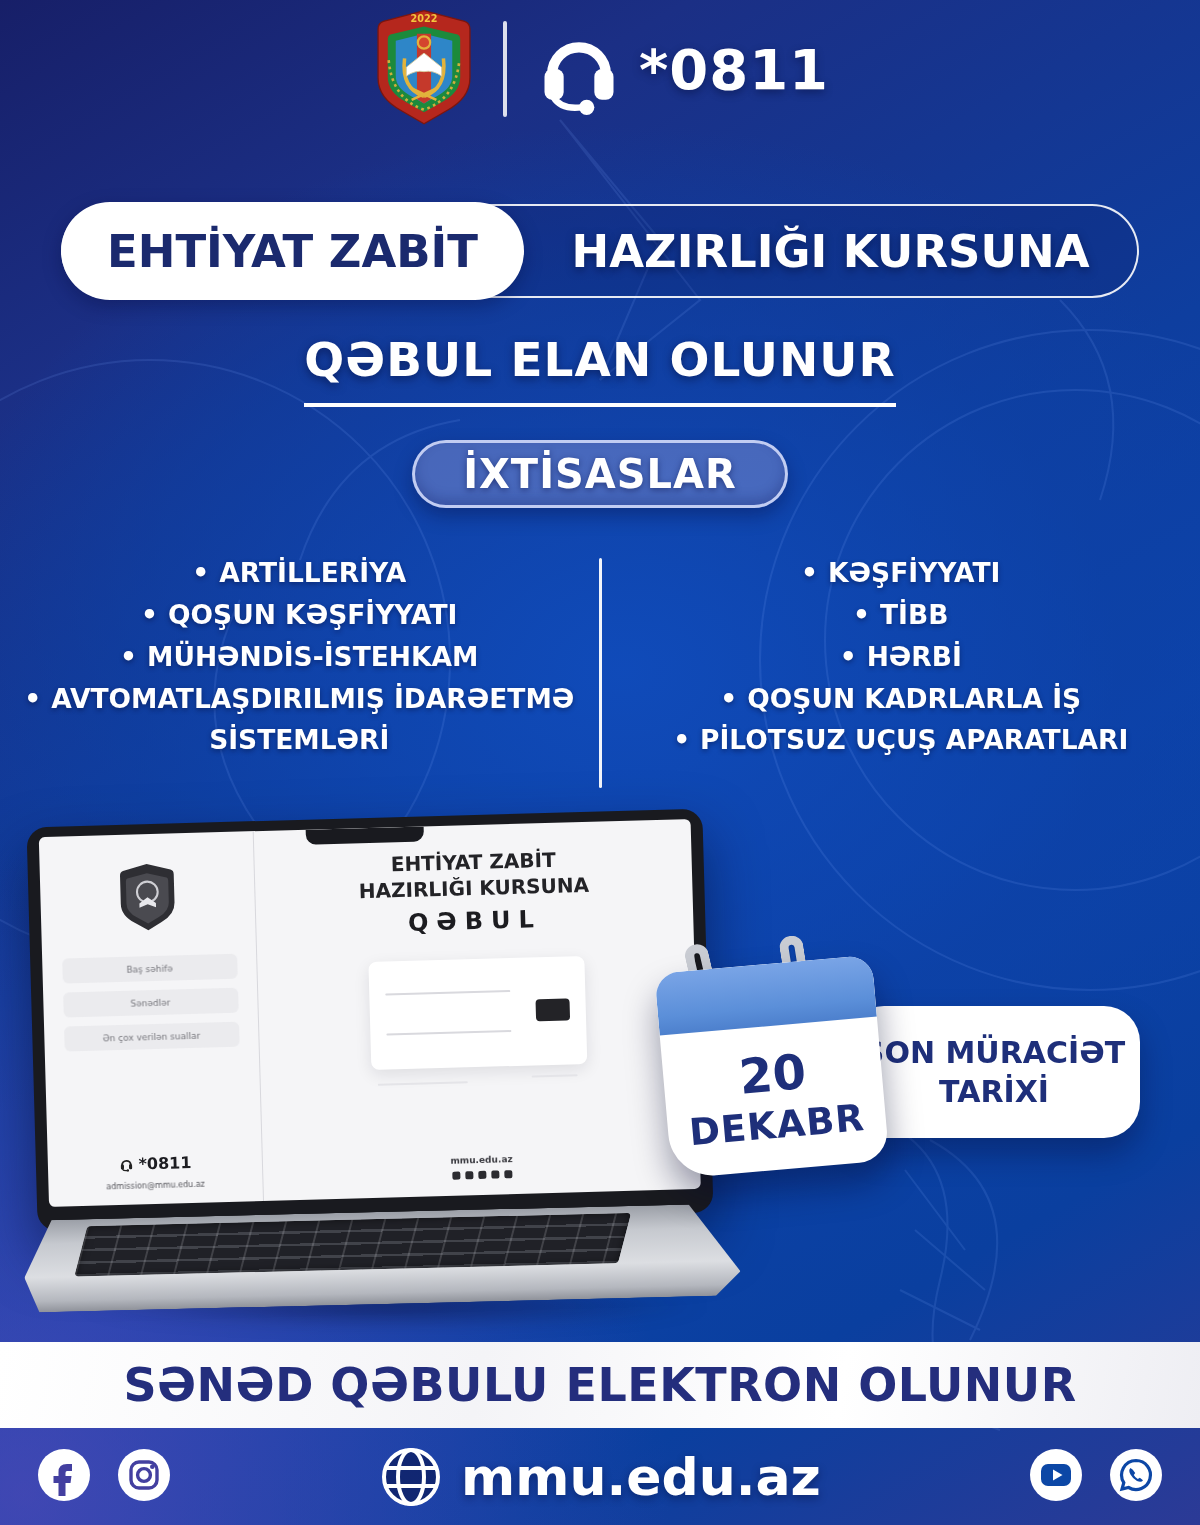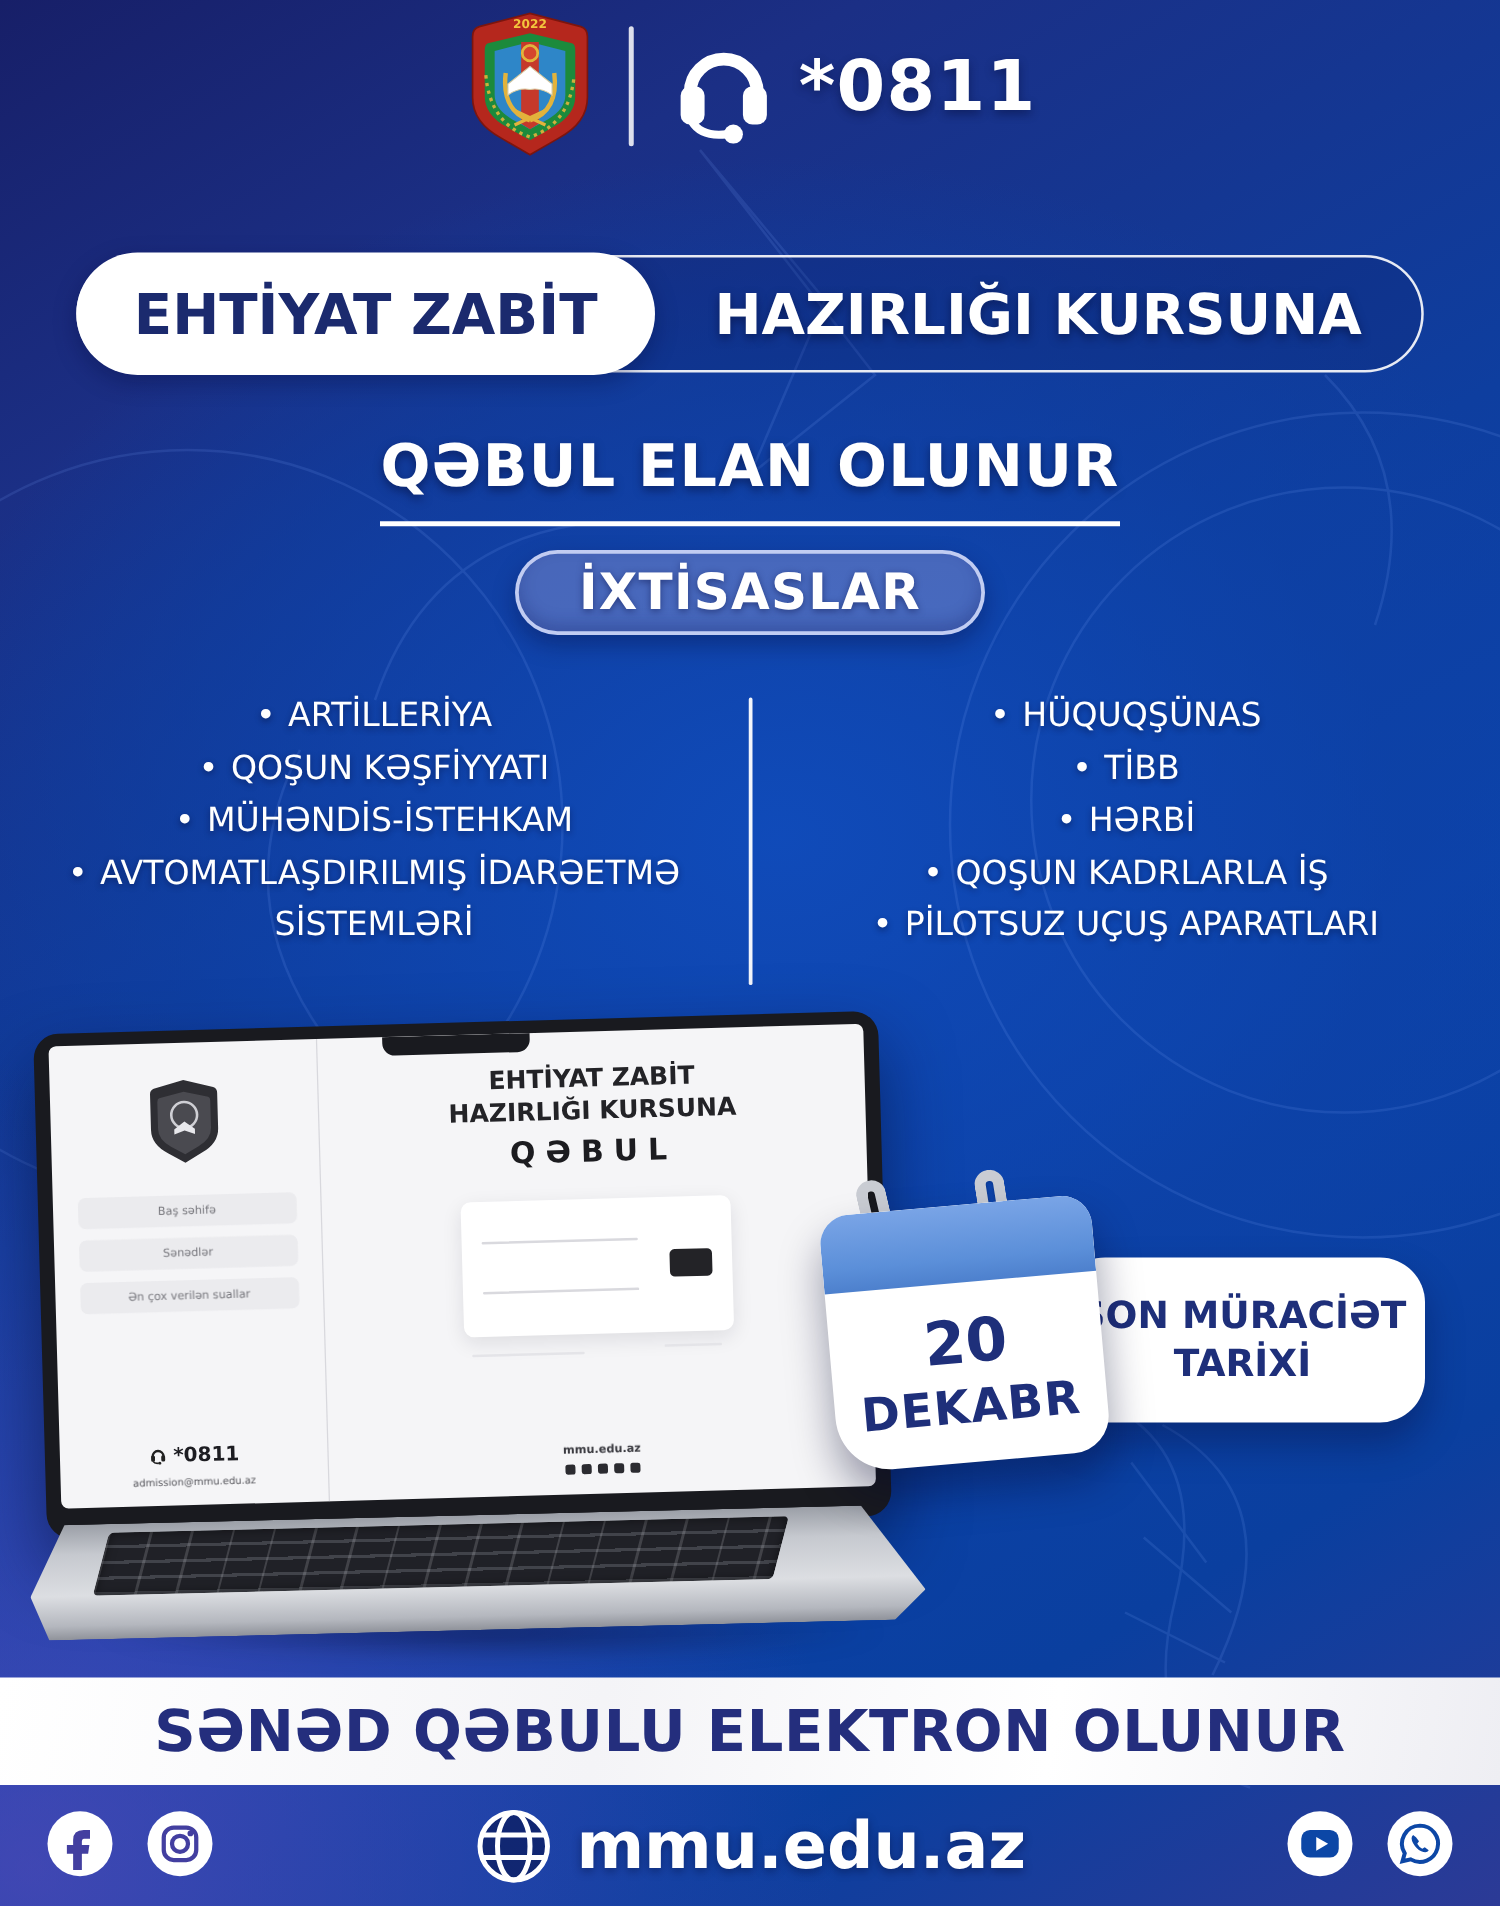--- a/index.html
+++ b/index.html
@@ -15,28 +15,28 @@
   
   .header{ position:absolute; top:6px; left:0; width:100%; display:flex; justify-content:center; align-items:center; gap:26px; }
   .hdr-divider{ width:4px; height:96px; background:rgba(255,255,255,.85); border-radius:3px; }
   .hotline{ display:flex; align-items:center; gap:14px; }
   .hotline-number{ color:#fff; font-size:56px; font-weight:800; letter-spacing:1px; text-shadow:0 3px 8px rgba(4,10,50,.45); }
   
   .title-wrap{ position:absolute; top:204px; left:50%; transform:translateX(-50%); width:1078px; }
   .title-pill{ display:flex; align-items:center; border:2px solid rgba(255,255,255,.9); border-radius:70px; height:94px; background:rgba(10,22,90,.18); }
   .title-highlight{ height:98px; margin:-2px 0 -2px -2px; background:#fff; border-radius:70px; display:flex; align-items:center; padding:0 46px; color:#1b2a6e; font-size:45px; font-weight:800; white-space:nowrap; box-shadow:0 6px 18px rgba(5,12,60,.35); }
   .title-rest{ flex:1; text-align:center; color:#fff; font-size:45px; font-weight:800; white-space:nowrap; padding:0 18px; text-shadow:0 3px 8px rgba(4,10,50,.5); }
-  .title-line2{ margin-top:48px; text-align:center; }
+  .title-line2{ margin-top:34px; text-align:center; }
   .title-line2 span{ display:inline-block; color:#fff; font-size:47px; font-weight:800; letter-spacing:1px; padding-bottom:16px; border-bottom:4px solid #fff; text-shadow:0 3px 8px rgba(4,10,50,.5); }
   
   .spec-heading-wrap{ position:absolute; top:440px; left:0; width:100%; text-align:center; }
   .spec-heading{ display:inline-block; background:rgba(150,158,215,.42); border:3px solid rgba(225,230,255,.8); border-radius:60px; padding:8px 48px; color:#fff; font-size:40px; font-weight:800; letter-spacing:1px; text-shadow:0 2px 6px rgba(10,16,70,.5); box-shadow:0 8px 18px rgba(6,12,60,.35), inset 0 -6px 12px rgba(14,22,90,.25); }
   .spec-cols{ position:absolute; top:552px; left:0; width:100%; display:flex; align-items:flex-start; }
   .spec-col{ flex:1; list-style:none; text-align:center; padding:0 10px; }
-  .spec-col li{ color:#fff; font-size:26.5px; font-weight:400; line-height:1.58; text-shadow:0 2px 5px rgba(5,10,50,.45); }
+  .spec-col li{ color:#fff; font-size:26.5px; font-weight:700; line-height:1.58; text-shadow:0 2px 5px rgba(5,10,50,.45); }
   .spec-col li::before{ content:"•"; margin-right:10px; }
   .spec-divider{ width:3px; height:230px; background:rgba(255,255,255,.95); border-radius:2px; margin-top:6px; }
   
   .laptop{ position:absolute; left:22px; top:812px; width:720px; height:512px; }
   .laptop-shadow{ position:absolute; left:50px; top:472px; width:640px; height:44px; background:radial-gradient(ellipse, rgba(8,10,45,.5), transparent 70%); filter:blur(8px); }
   .screen-outer{ position:absolute; left:10px; top:6px; width:676px; height:404px; background:#191a1f; border-radius:20px; transform:rotate(-1.6deg); box-shadow:0 26px 55px rgba(4,8,40,.5); padding:10px 12px 24px; }
   .screen-inner{ position:relative; width:100%; height:100%; background:#f5f5f7; border-radius:6px; overflow:hidden; display:flex; }
   .notch{ position:absolute; top:0; left:50%; transform:translateX(-50%); width:118px; height:15px; background:#191a1f; border-radius:0 0 10px 10px; z-index:6; }
   .scr-sidebar{ width:33%; border-right:1px solid #d8d8dd; display:flex; flex-direction:column; align-items:center; padding:26px 12px 14px; }
   .scr-buttons{ width:100%; margin-top:20px; display:flex; flex-direction:column; gap:9px; align-items:center; }
@@ -143,21 +143,21 @@
   </div>
   <div class="spec-cols">
     <ul class="spec-col">
       <li>ARTİLLERİYA</li>
       <li>QOŞUN KƏŞFİYYATI</li>
       <li>MÜHƏNDİS-İSTEHKAM</li>
       <li>AVTOMATLAŞDIRILMIŞ İDARƏETMƏ SİSTEMLƏRİ</li>
     </ul>
     <div class="spec-divider"></div>
     <ul class="spec-col">
-      <li>HÜQUQŞÜNAS</li>
+      <li>KƏŞFİYYATI</li>
       <li>TİBB</li>
       <li>HƏRBİ</li>
       <li>QOŞUN KADRLARLA İŞ</li>
       <li>PİLOTSUZ UÇUŞ APARATLARI</li>
     </ul>
   </div>
 
   <div class="laptop">
     <div class="laptop-shadow"></div>
     <div class="screen-outer">

